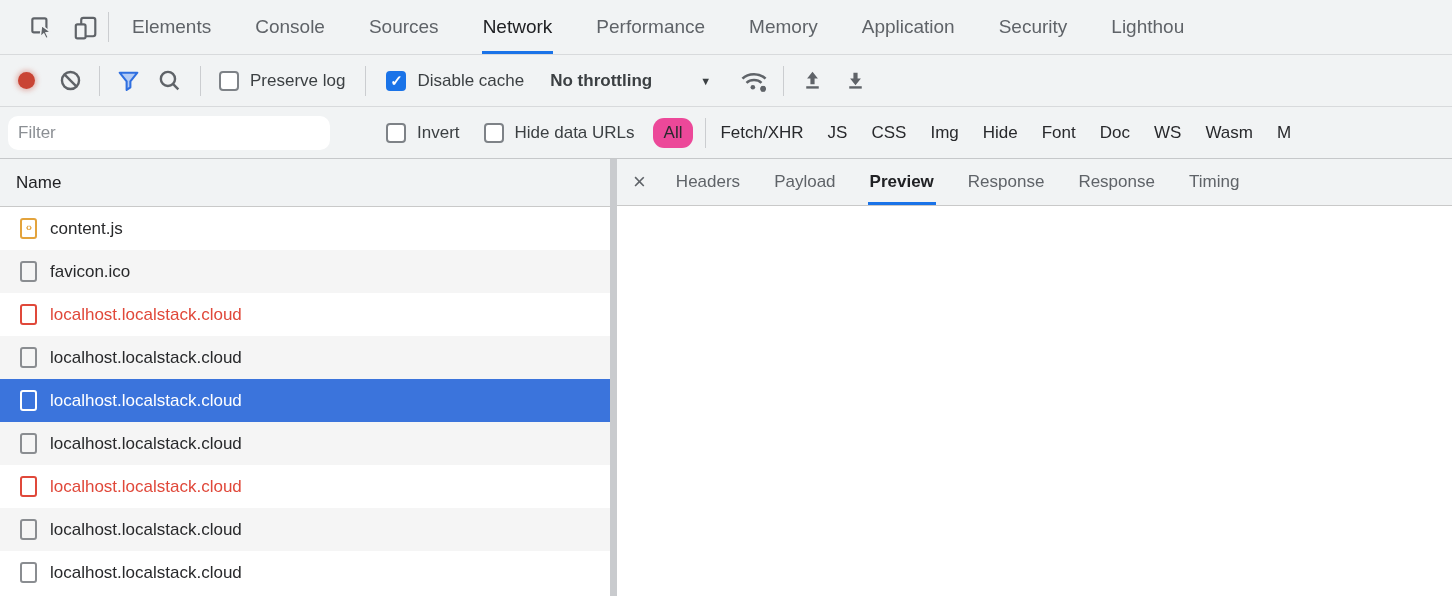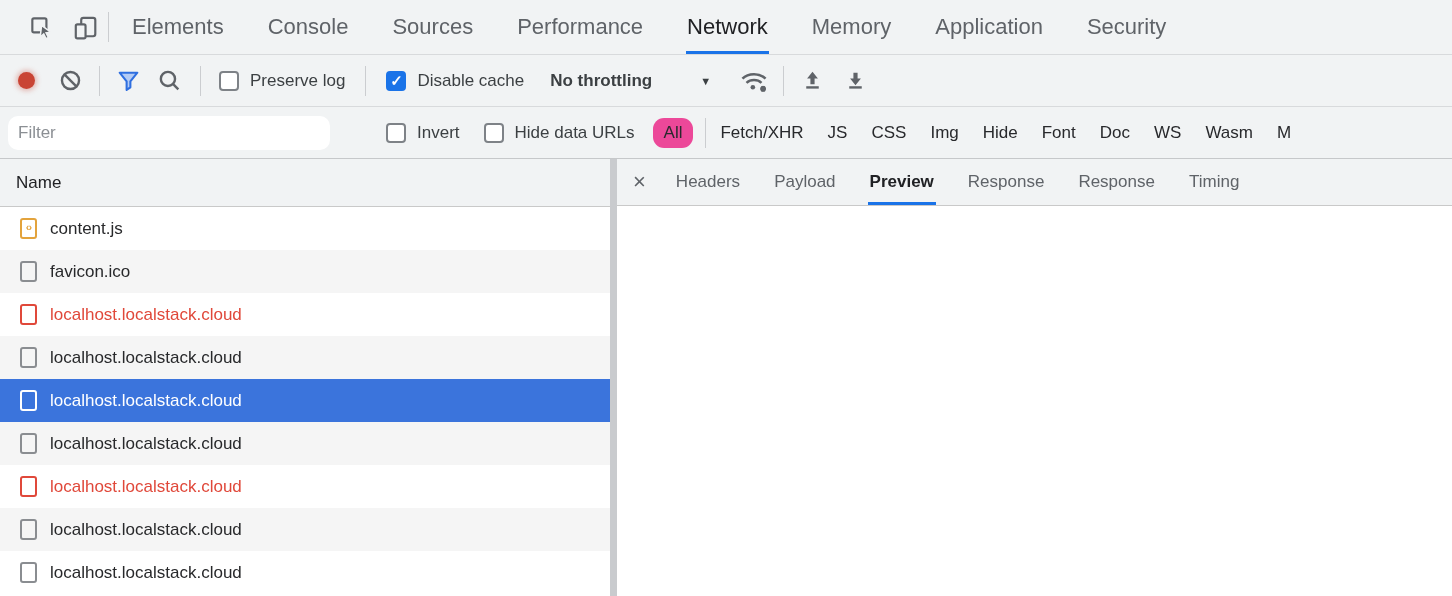--- a/index.html
+++ b/index.html
@@ -4,21 +4,21 @@
 <style>
   * { margin:0; padding:0; box-sizing:border-box; }
   body { font-family:"Liberation Sans", sans-serif; background:#fff; }
   .devtools { width:1452px; height:596px; overflow:hidden; background:#fff; position:relative; color:#202124; }
 
   
   .tabbar { height:55px; background:#f1f3f4; border-bottom:1px solid #d8dadc; display:flex; align-items:center; padding-left:28px; overflow:hidden; white-space:nowrap; }
   .tool-icon { flex:0 0 auto; display:flex; align-items:center; justify-content:center; }
   .tabbar .vsep { margin:0 22px 0 10px; }
   .vsep { width:1px; height:30px; background:#cbcdd0; flex:0 0 auto; }
-  .main-tab { height:100%; display:flex; align-items:center; border-bottom:3px solid transparent; padding:3px 1px 0 1px; margin-right:42px; font-size:22px; color:#5f6368; flex:0 0 auto; cursor:default; }
+  .main-tab { height:100%; display:flex; align-items:center; border-bottom:3px solid transparent; padding:3px 1px 0 1px; margin-right:42px; font-size:19px; color:#5f6368; flex:0 0 auto; cursor:default; }
   .main-tab.active { color:#202124; border-bottom-color:#1a73e8; }
 
   
   .nettoolbar { height:52px; background:#f1f3f4; border-bottom:1px solid #d8dadc; display:flex; align-items:center; padding-left:18px; overflow:hidden; white-space:nowrap; }
   .record-dot { width:17px; height:17px; border-radius:50%; background:#c94434; box-shadow:0 0 5px 2px rgba(201,68,52,.35); margin-right:23px; flex:0 0 auto; }
   .tb-label { font-size:17px; color:#3c4043; flex:0 0 auto; }
   .cb { width:20px; height:20px; border:2px solid #7e8287; border-radius:4px; background:#fff; flex:0 0 auto; display:flex; align-items:center; justify-content:center; }
   .cb.checked { background:#1a73e8; border-color:#1a73e8; color:#fff; font-size:15px; font-weight:bold; }
   .caret { font-size:11px; color:#3c4043; flex:0 0 auto; }
 
@@ -76,25 +76,26 @@
     <div class="tool-icon">
       <svg width="26" height="26" viewBox="0 0 24 24">
         <rect x="8.5" y="3.5" width="13" height="17" rx="2" fill="none" stroke="#5f6368" stroke-width="2"></rect>
         <rect x="3.5" y="9.5" width="9" height="13" rx="1.5" fill="#f1f3f4" stroke="#5f6368" stroke-width="2"></rect>
       </svg>
     </div>
     <div class="vsep"></div>
     <div class="main-tab">Elements</div>
     <div class="main-tab">Console</div>
     <div class="main-tab">Sources</div>
+    <div class="main-tab active">Network</div>
     <div class="main-tab">Performance</div>
-    <div class="main-tab active">Network</div>
     <div class="main-tab">Memory</div>
     <div class="main-tab">Application</div>
     <div class="main-tab">Security</div>
+    <div class="main-tab">Lighthou</div>
   </div>
 
   <div class="nettoolbar">
     <div class="record-dot"></div>
     <div class="tool-icon" style="margin-right:16px;">
       <svg width="25" height="25" viewBox="0 0 24 24">
         <circle cx="12" cy="12" r="8.2" fill="none" stroke="#5f6368" stroke-width="2.3"></circle>
         <line x1="6.4" y1="6.4" x2="17.6" y2="17.6" stroke="#5f6368" stroke-width="2.3"></line>
       </svg>
     </div>

